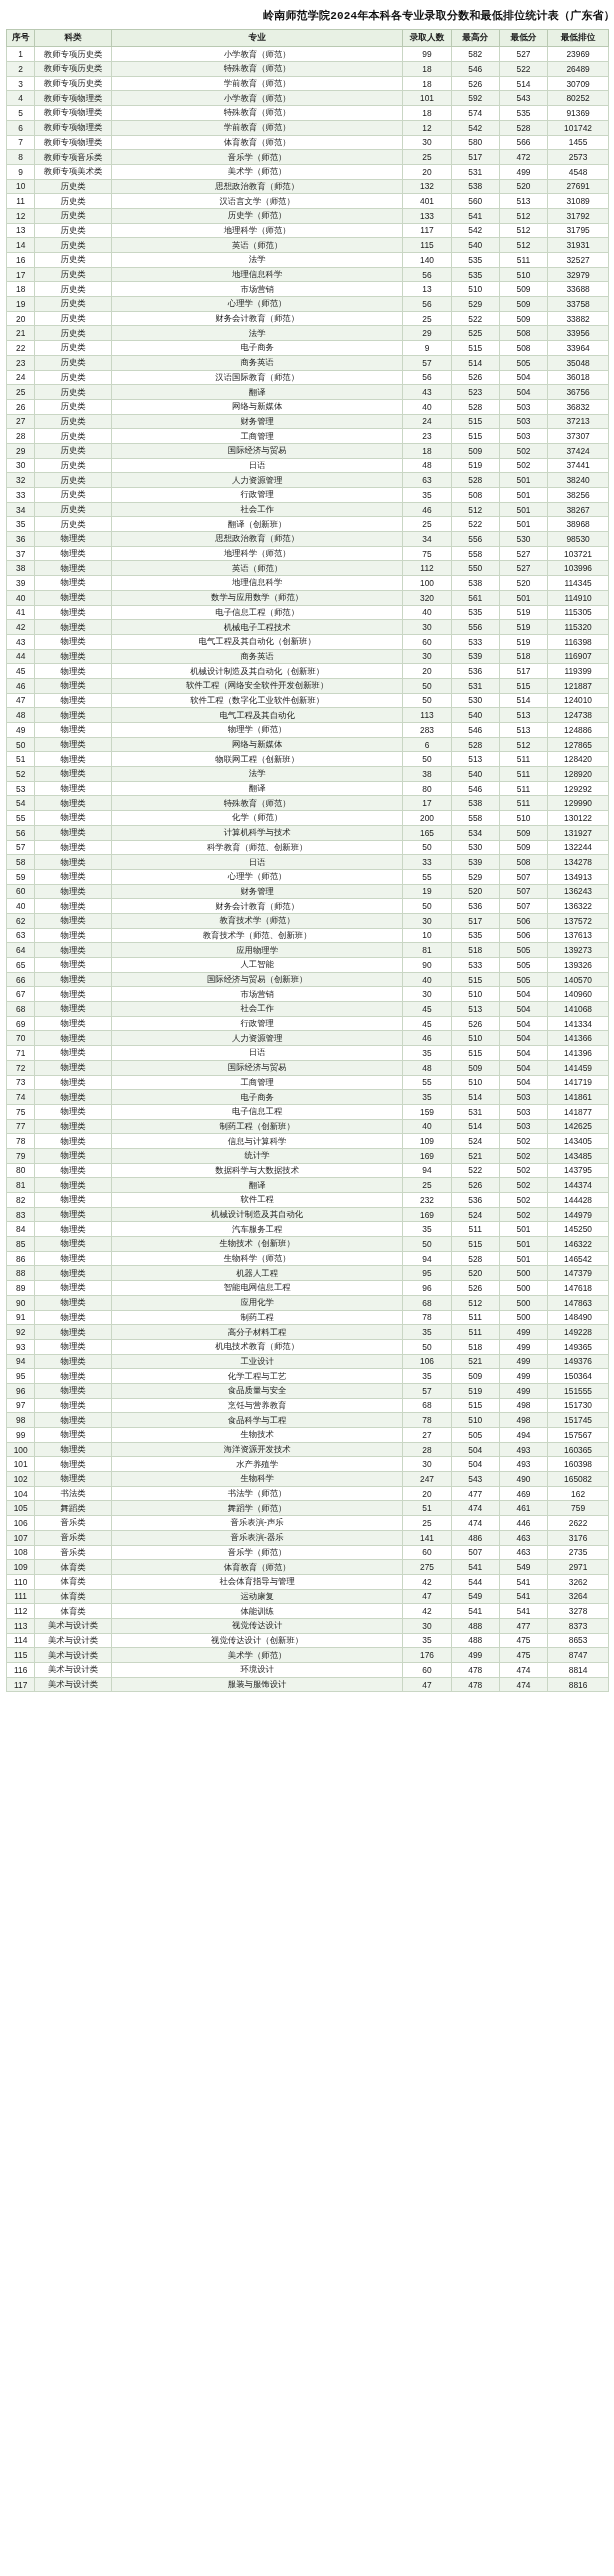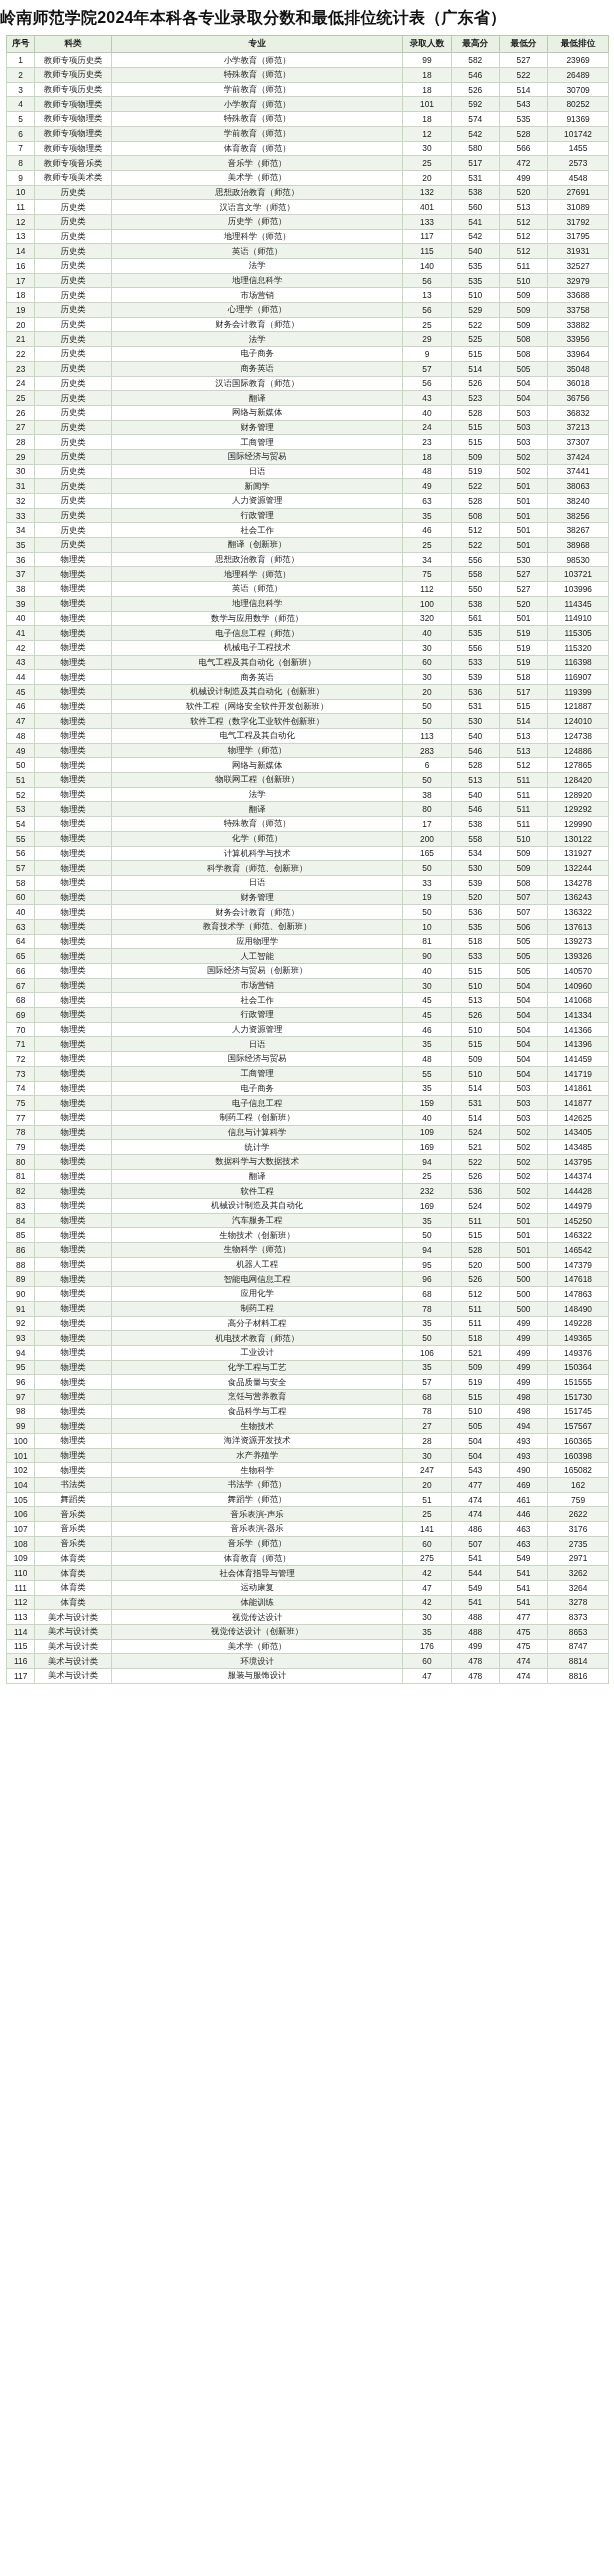--- a/index.html
+++ b/index.html
@@ -3,26 +3,27 @@
 <meta charset="utf-8">
 <style>
   html,body{margin:0;padding:0;background:#ffffff;}
   body{
     width:615px;
     font-family:"Liberation Sans","DejaVu Sans",sans-serif;
     color:#1a1a1a;
     -webkit-font-smoothing:antialiased;
   }
   #page-title{
-    text-align:left;
-    font-size:16px;
+    text-align:right;
+    font-size:11px;
     font-weight:bold;
     color:#111;
     padding:8.4px 0 6px 0;
     letter-spacing:0.2px;
+    font-family:Liberation Mono, monospace;
   }
   table{
     border-collapse:collapse;
     width:603px;
     margin:0 auto;
     table-layout:fixed;
   }
   col.c-idx{width:27px;}
   col.c-cat{width:73px;}
   col.c-major{width:278px;}
@@ -338,29 +339,20 @@
       <tr>
         <td>30</td>
         <td class="cat">历史类</td>
         <td class="major">日语</td>
         <td>48</td>
         <td>519</td>
         <td>502</td>
         <td>37441</td>
       </tr>
       <tr>
-        <td>31</td>
-        <td class="cat">历史类</td>
-        <td class="major">新闻学</td>
-        <td>49</td>
-        <td>522</td>
-        <td>501</td>
-        <td>38063</td>
-      </tr>
-      <tr>
         <td>32</td>
         <td class="cat">历史类</td>
         <td class="major">人力资源管理</td>
         <td>63</td>
         <td>528</td>
         <td>501</td>
         <td>38240</td>
       </tr>
       <tr>
         <td>33</td>
@@ -590,36 +582,54 @@
       <tr>
         <td>58</td>
         <td class="cat">物理类</td>
         <td class="major">日语</td>
         <td>33</td>
         <td>539</td>
         <td>508</td>
         <td>134278</td>
       </tr>
       <tr>
+        <td>59</td>
+        <td class="cat">物理类</td>
+        <td class="major">心理学（师范）</td>
+        <td>55</td>
+        <td>529</td>
+        <td>507</td>
+        <td>134913</td>
+      </tr>
+      <tr>
         <td>60</td>
         <td class="cat">物理类</td>
         <td class="major">财务管理</td>
         <td>19</td>
         <td>520</td>
         <td>507</td>
         <td>136243</td>
       </tr>
       <tr>
         <td>40</td>
         <td class="cat">物理类</td>
         <td class="major">财务会计教育（师范）</td>
         <td>50</td>
         <td>536</td>
         <td>507</td>
         <td>136322</td>
+      </tr>
+      <tr>
+        <td>62</td>
+        <td class="cat">物理类</td>
+        <td class="major">教育技术学（师范）</td>
+        <td>30</td>
+        <td>517</td>
+        <td>506</td>
+        <td>137572</td>
       </tr>
       <tr>
         <td>63</td>
         <td class="cat">物理类</td>
         <td class="major">教育技术学（师范、创新班）</td>
         <td>10</td>
         <td>535</td>
         <td>506</td>
         <td>137613</td>
       </tr>

